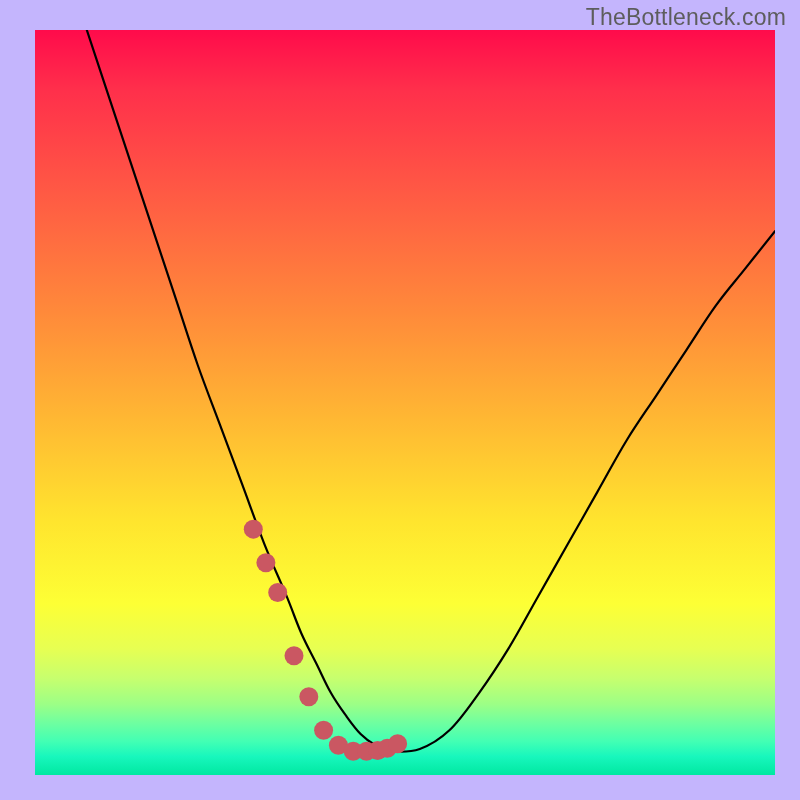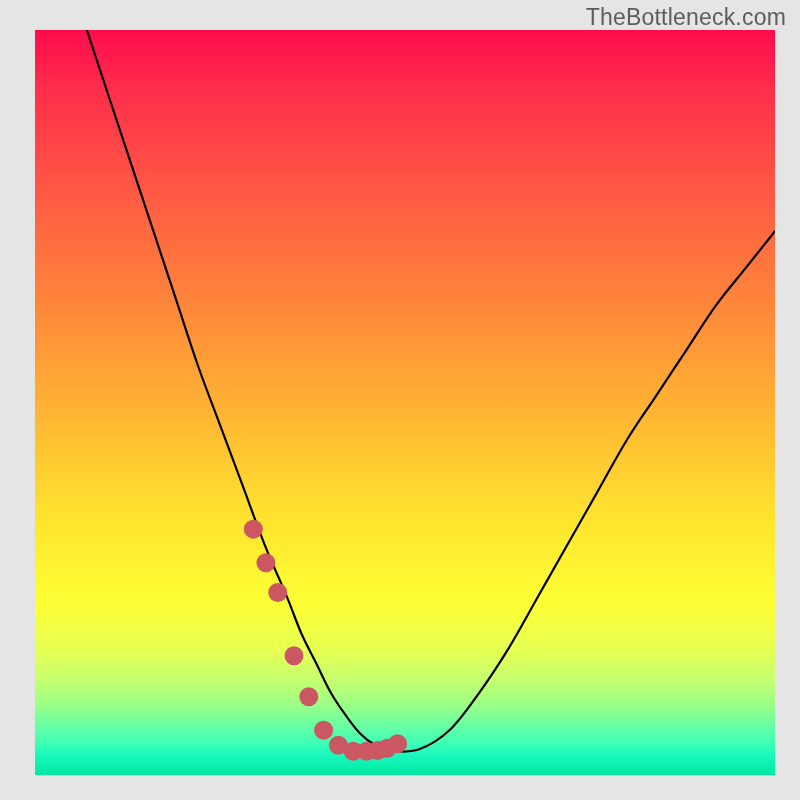--- a/index.html
+++ b/index.html
@@ -10,21 +10,21 @@
     background: #000;
     overflow: hidden;
     font-family: Arial, Helvetica, sans-serif;
   }
   .frame {
     position: absolute;
     left: 0;
     top: 0;
     width: 800px;
     height: 800px;
-    background: #e5e5e5;
+    background: #c4b5fd;
   }
   .plot {
     position: absolute;
     left: 35px;
     top: 30px;
     width: 740px;
     height: 745px;
     overflow: hidden;
   }
   .gradient {

